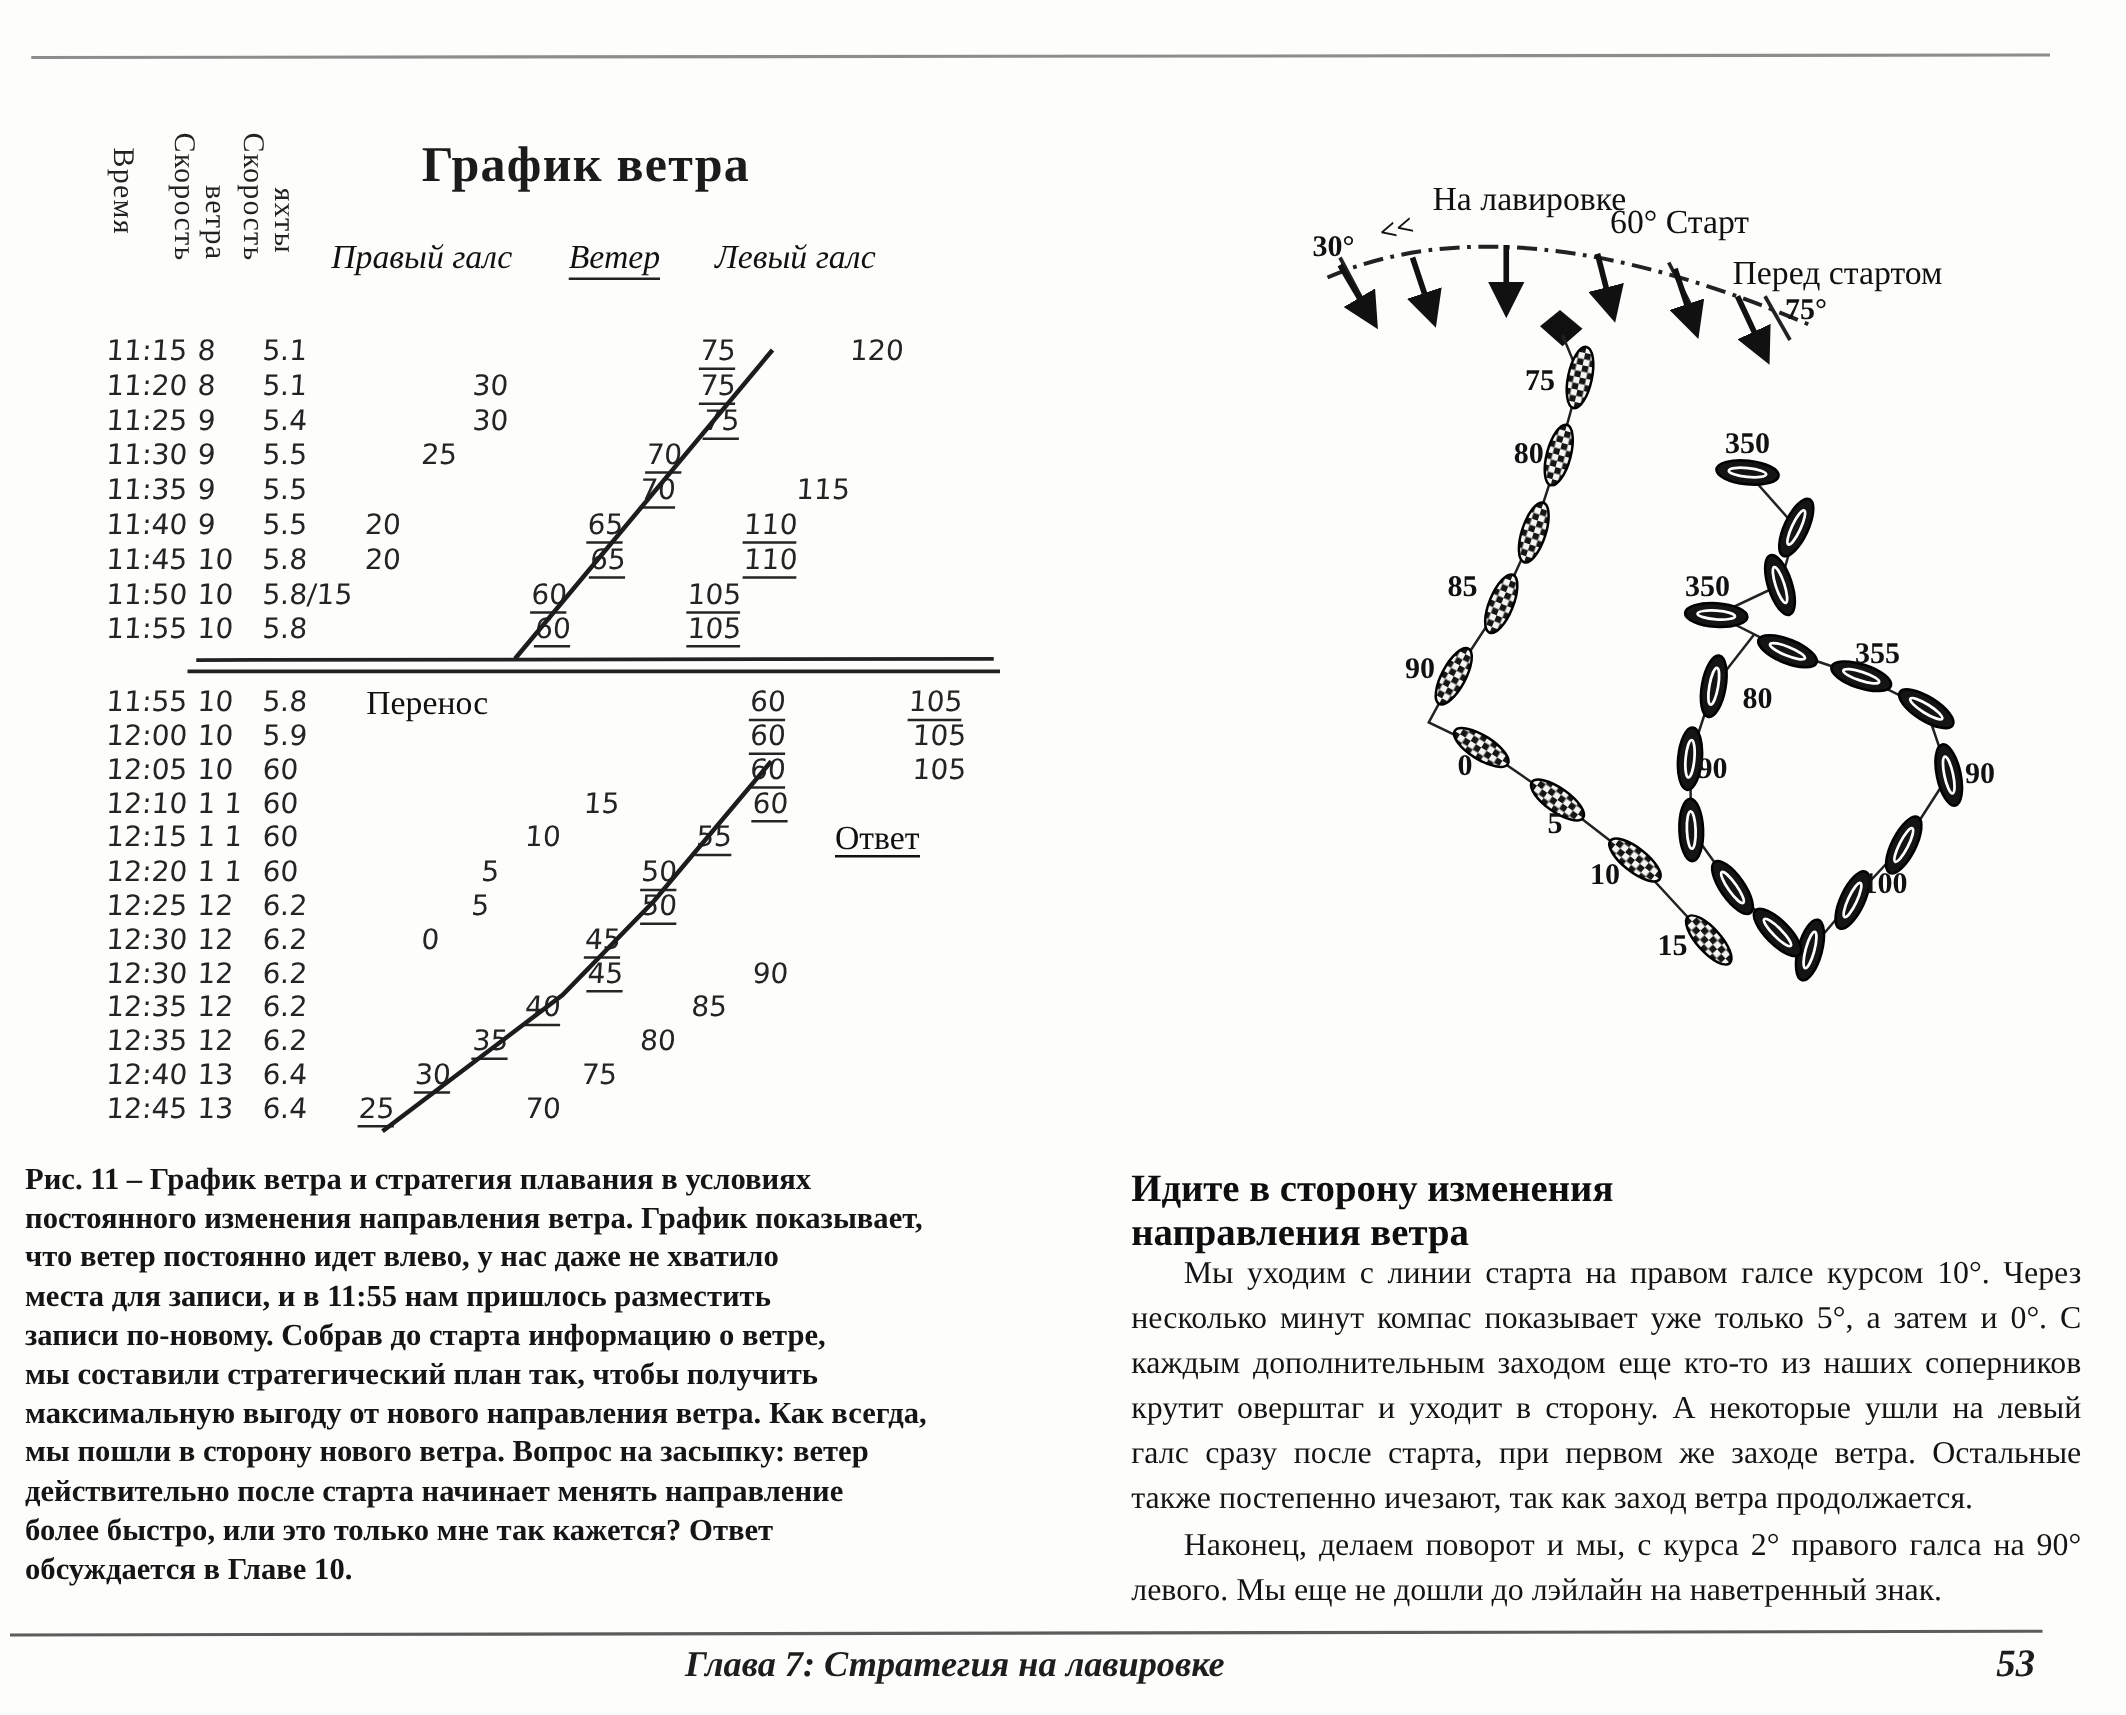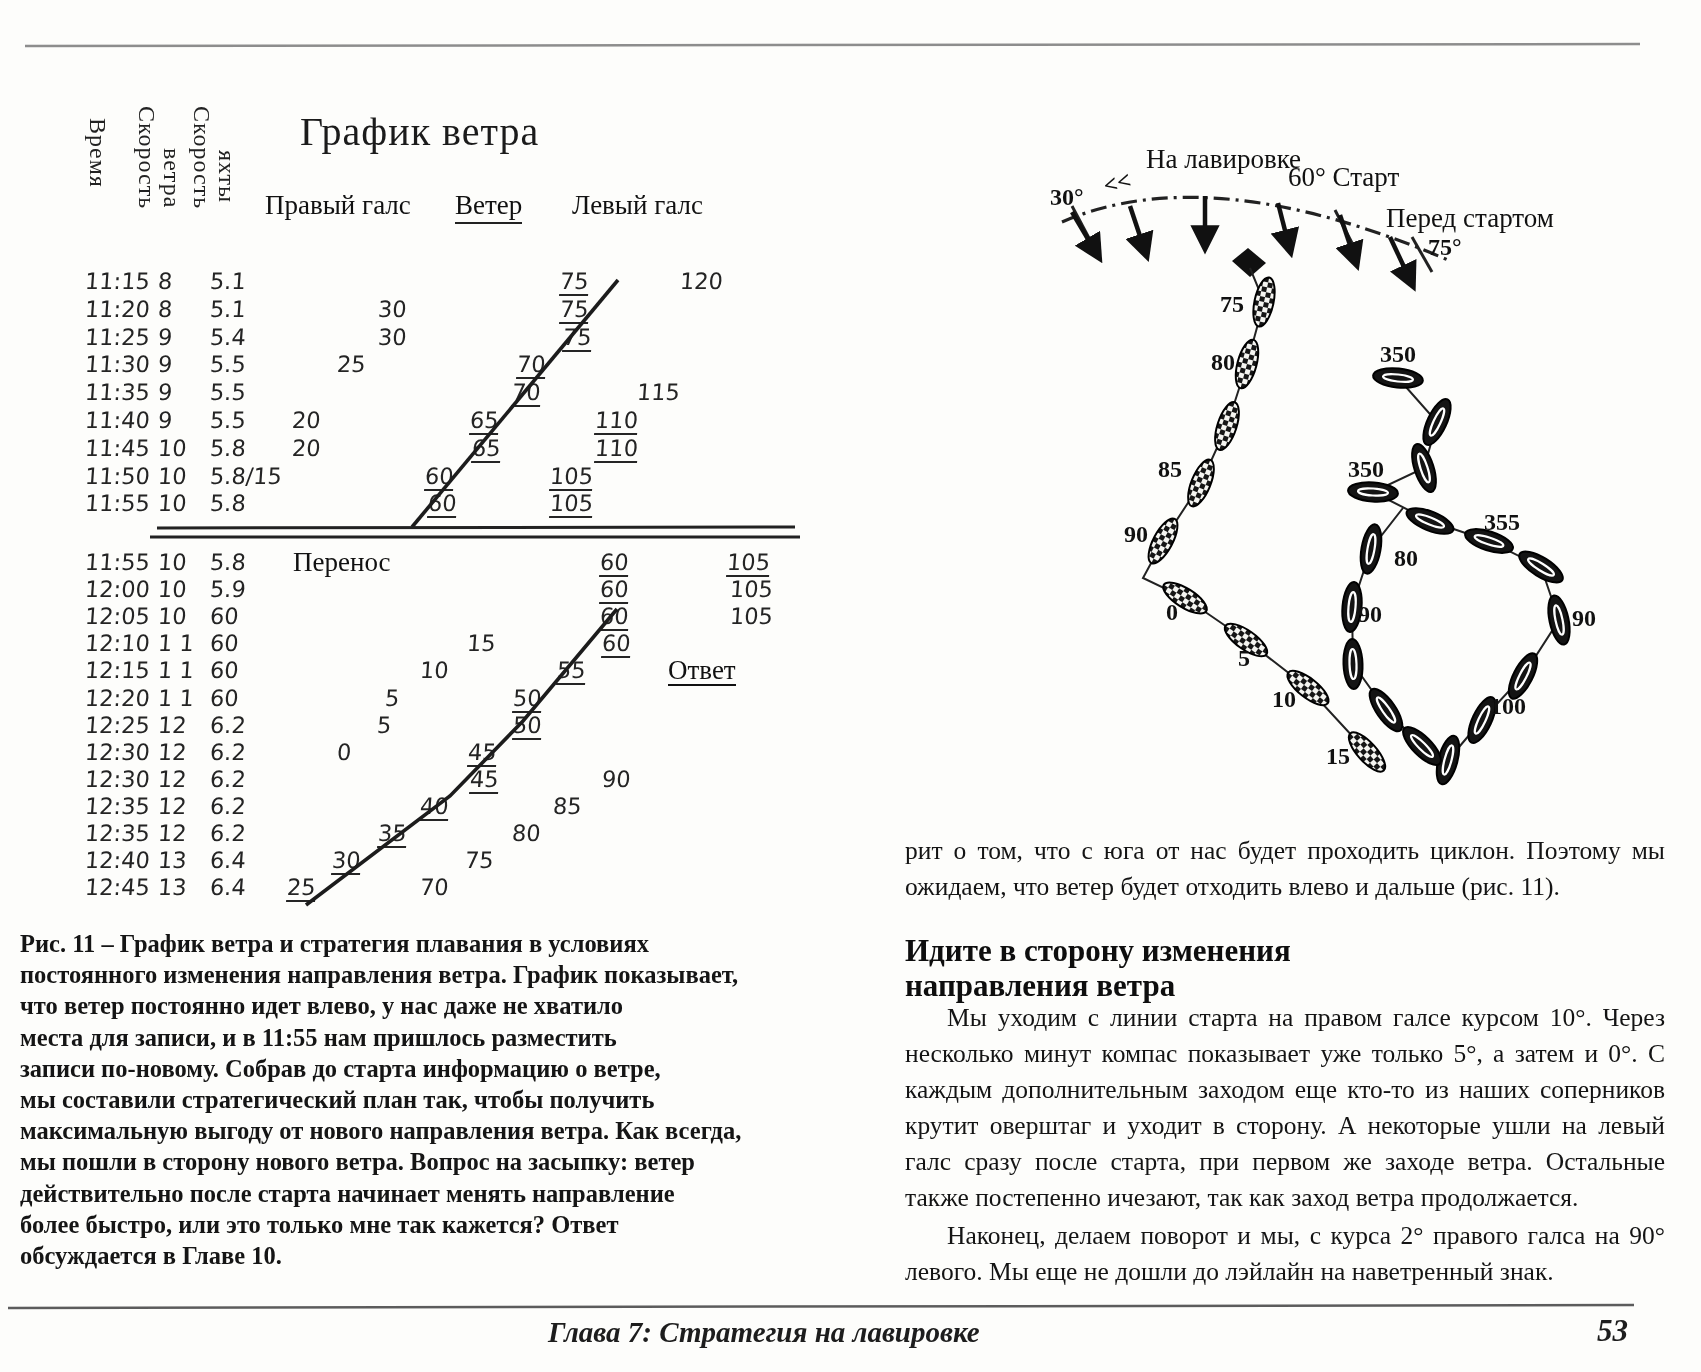--- a/index.html
+++ b/index.html
@@ -1,24 +1,24 @@
 <!DOCTYPE html>
 <html><head>
 <meta charset="utf-8">
 <style>
   html,body{margin:0;padding:0;background:#d9d9d6;}
   .page{position:relative;width:1701px;height:1372px;background:#fdfdfb;overflow:hidden;
         font-family:"Liberation Serif",serif;color:#1b1b1b;}
   .abs{position:absolute;}
   
-  .chart-title{position:absolute;left:300px;top:108px;width:300px;text-align:left;
-               font-size:40px;font-weight:400;letter-spacing:1px;}
+  .chart-title{position:absolute;left:300px;top:108px;width:300px;text-align:right;
+               font-size:40px;font-weight:700;letter-spacing:1px;}
   .vlabel{position:absolute;writing-mode:vertical-lr;font-size:24px;color:#222;
           font-family:"Liberation Serif",serif;letter-spacing:1px;white-space:nowrap;}
-  .colhead{position:absolute;font-size:27px;color:#111;white-space:nowrap;}
+  .colhead{position:absolute;font-size:27px;color:#111;white-space:nowrap;font-style:italic;}
   .u-head{border-bottom:2.5px solid #222;padding-bottom:1px;}
   .chart-row{position:absolute;left:0;height:28px;width:900px;}
   .chart-row span{position:absolute;display:inline-block;line-height:26px;white-space:nowrap;}
   .hw{font-family:"DejaVu Sans",sans-serif;font-size:22.5px;color:#242424;transform:skewX(-4deg);}
   .u{border-bottom:2.5px solid #252525;}
   .serif-note{font-family:"Liberation Serif",serif;font-size:27px;color:#111;transform:none;}
   .u2{border-bottom:2px solid #111;padding-bottom:1px;}
   
   .caption{position:absolute;left:20px;top:928px;width:760px;font-weight:600;
            font-size:24.5px;line-height:31.2px;white-space:pre-line;color:#151515;}
@@ -375,21 +375,20 @@
 что ветер постоянно идет влево, у нас даже не хватило
 места для записи, и в 11:55 нам пришлось разместить
 записи по-новому. Собрав до старта информацию о ветре,
 мы составили стратегический план так, чтобы получить
 максимальную выгоду от нового направления ветра. Как всегда,
 мы пошли в сторону нового ветра. Вопрос на засыпку: ветер
 действительно после старта начинает менять направление
 более быстро, или это только мне так кажется? Ответ
 обсуждается в Главе 10.</div>
 
-  <div class="rcol" style="top:833px">рит о том, что с юга от нас будет проходить циклон. Поэтому мы ожидаем, что ветер будет отходить влево и дальше (рис. 11).</div>
   <div class="rcol-head" style="top:933px">Идите в сторону изменения</div>
   <div class="rcol-head" style="top:968px">направления ветра</div>
   <div class="rcol indent" style="top:1000px">Мы уходим с линии старта на правом галсе курсом 10°. Через несколько минут компас показывает уже только 5°, а затем и 0°. С каждым дополнительным заходом еще кто-то из наших соперников крутит оверштаг и уходит в сторону. А некоторые ушли на левый галс сразу после старта, при первом же заходе ветра. Остальные также постепенно ичезают, так как заход ветра продолжается.</div>
   <div class="rcol indent" style="top:1218px">Наконец, делаем поворот и мы, с курса 2° правого галса на 90° левого. Мы еще не дошли до лэйлайн на наветренный знак.</div>
 
   <div class="footer-chapter">Глава 7: Стратегия на лавировке</div>
   <div class="footer-page">53</div>
 </div>
 
 </body></html>

